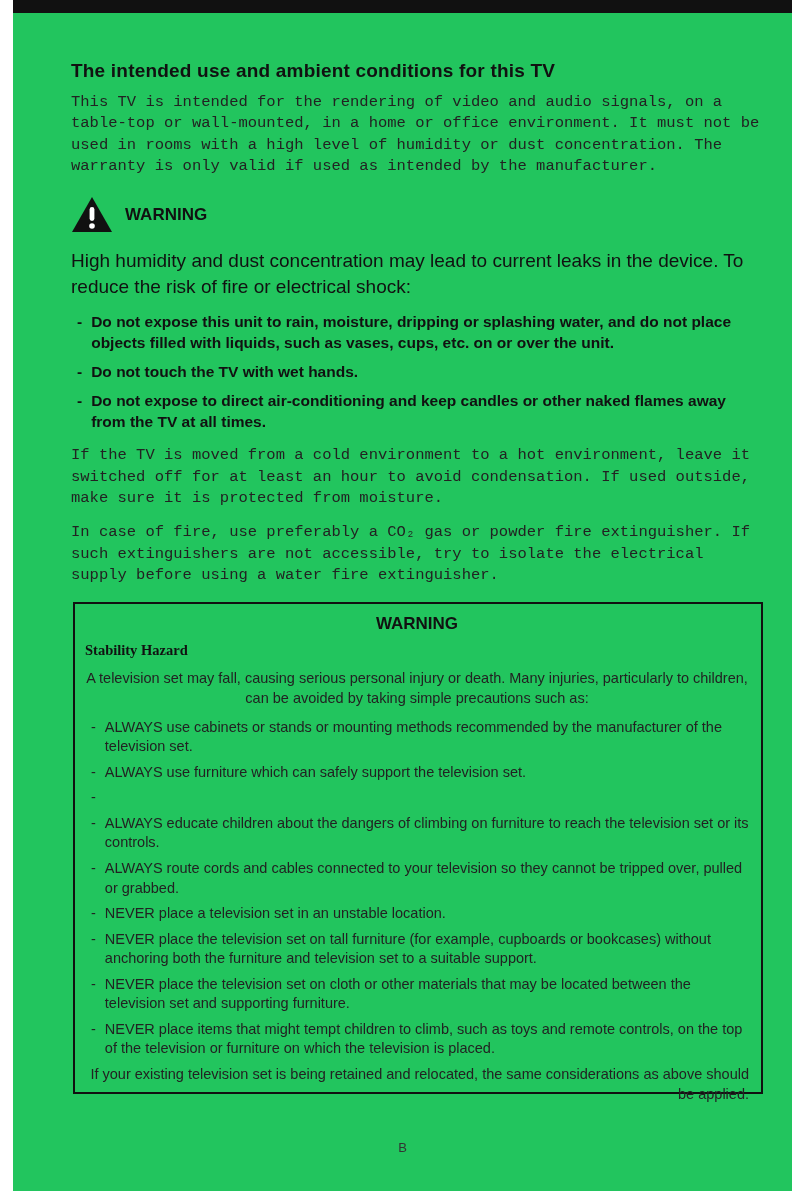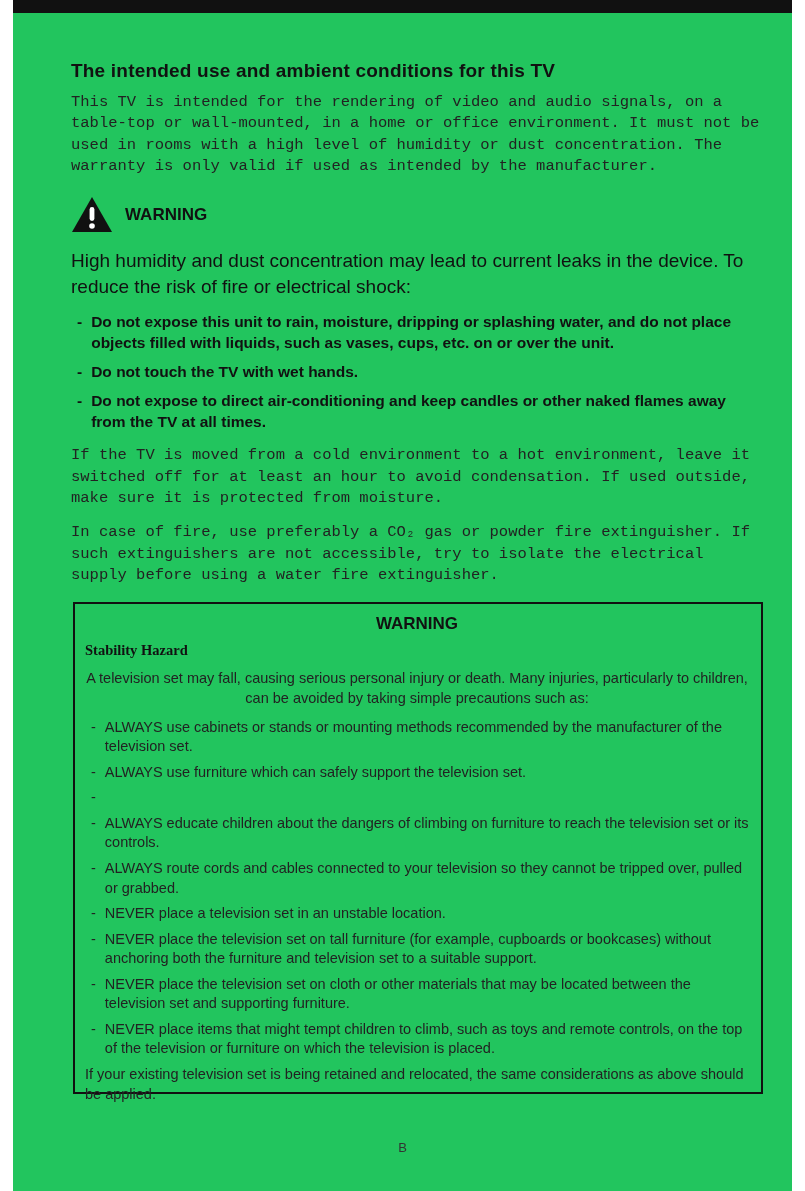--- a/index.html
+++ b/index.html
@@ -106,20 +106,21 @@
   .warning-box ul.dash-list li {
     font-size: 14.5px;
     line-height: 1.35;
     margin-bottom: 6px;
   }
   .warning-box .box-footer {
     font-size: 14.5px;
     line-height: 1.35;
     margin-top: 2px;
     color: #222;
+    text-align: right;
   }
   .page-number {
     position: absolute;
     bottom: 36px;
     left: 0;
     width: 100%;
     text-align: center;
     font-size: 13px;
     color: #333;
   }

